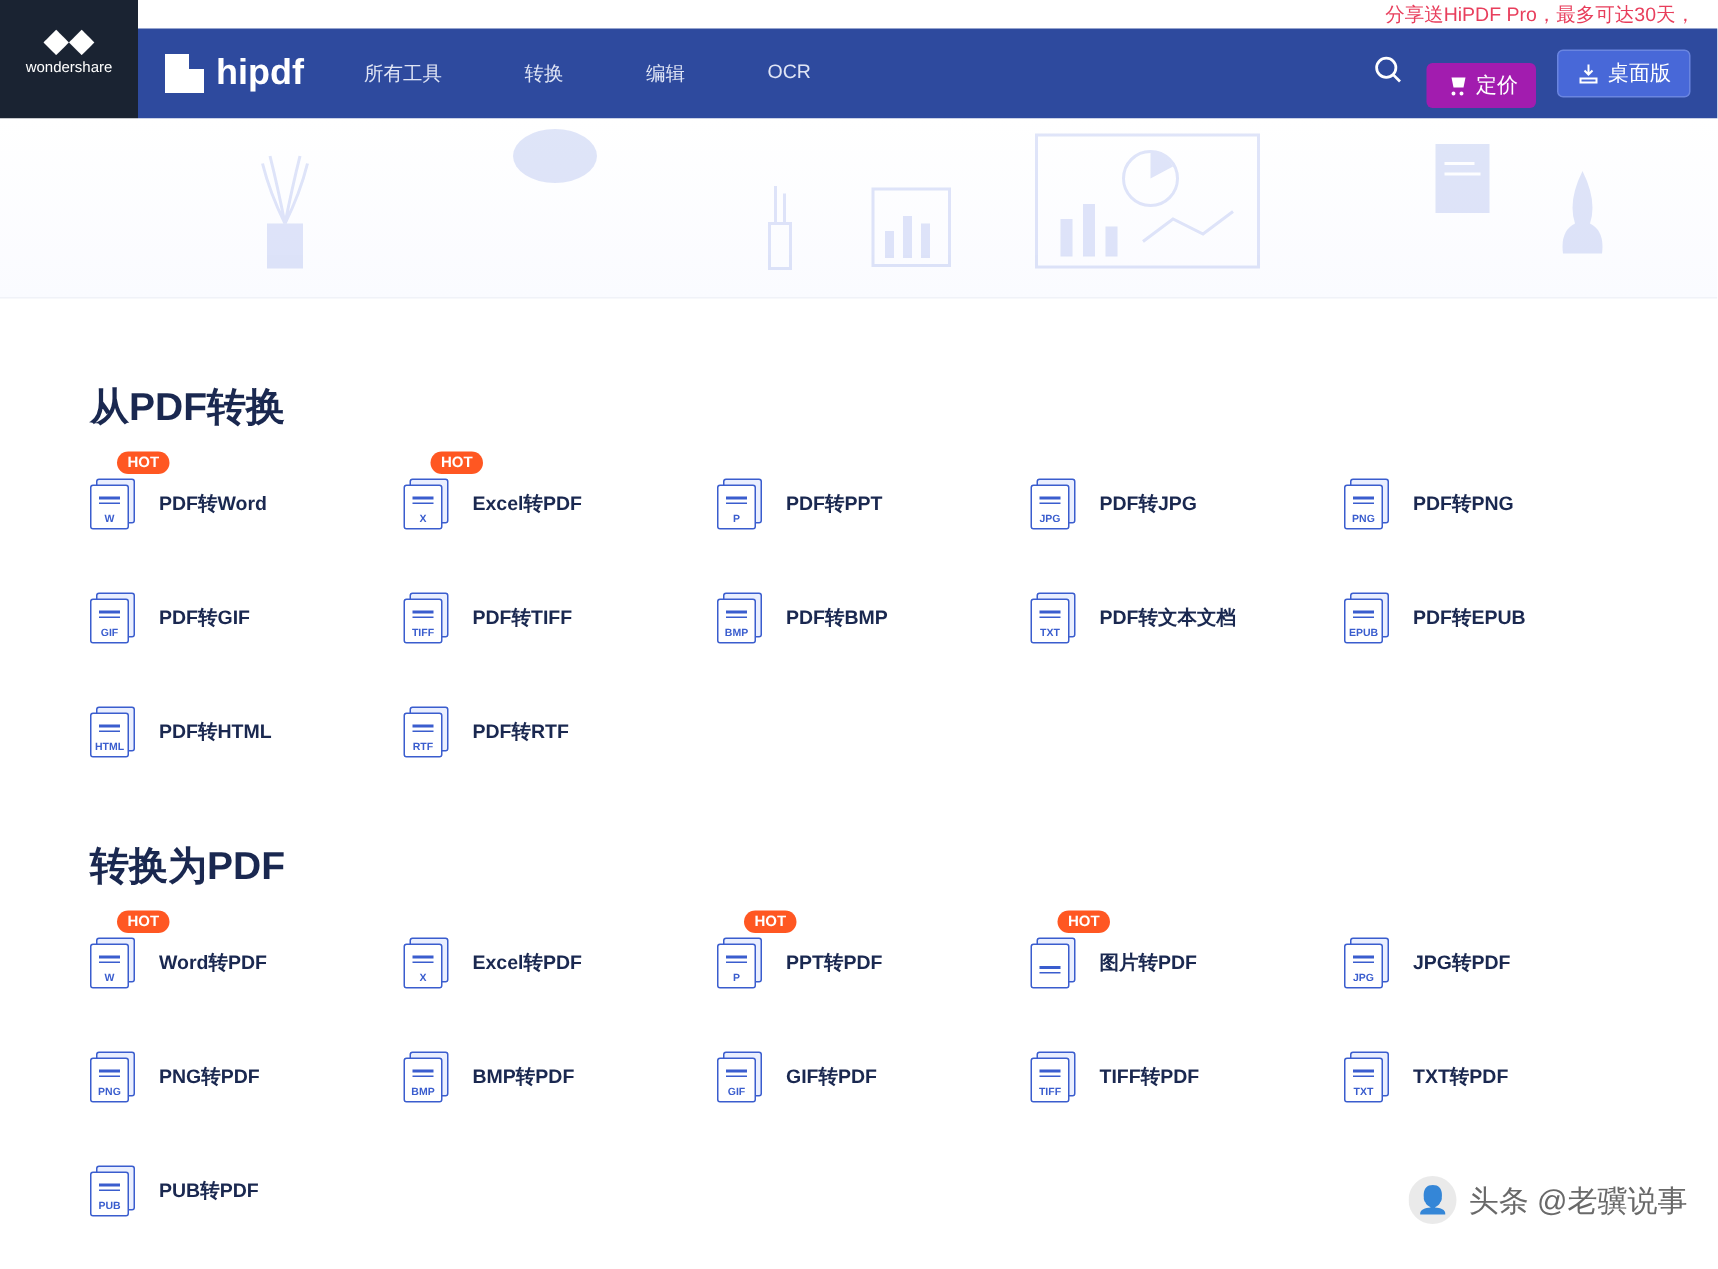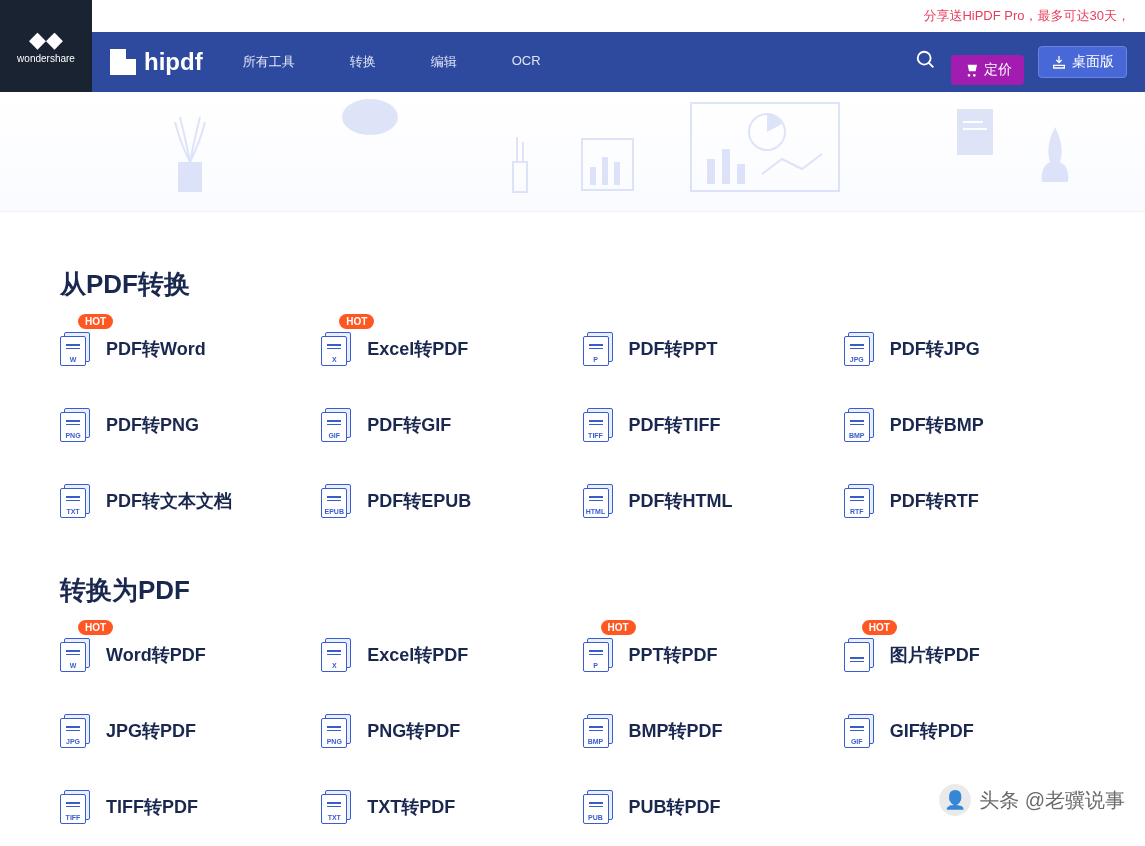--- a/index.html
+++ b/index.html
@@ -1,18 +1,18 @@
 <!DOCTYPE html>
 <html><head>
   <meta charset="utf-8">
   <style>
     * { margin: 0; padding: 0; box-sizing: border-box; }
     body { font-family: -apple-system, BlinkMacSystemFont, "Segoe UI", Arial, sans-serif; background: #fff; width: 1145px; }
     
-    .top-promo { height: 32px; background: #fff; display: flex; justify-content: flex-end; align-items: center; padding: 0 15px; font-size: 13px; color: #e83e5c; font-weight: 500; }
+    .top-promo { height: 19px; background: #fff; display: flex; justify-content: flex-end; align-items: center; padding: 0 15px; font-size: 13px; color: #e83e5c; font-weight: 500; }
     
     .header-row { display: flex; height: 60px; }
     .wondershare-logo { width: 92px; background: #1a2332; display: flex; flex-direction: column; align-items: center; justify-content: center; color: #fff; height: 92px; margin-top: -32px; }
     .ws-icon { font-size: 22px; line-height: 1; margin-bottom: 2px; }
     .ws-text { font-size: 10px; }
     
     .navbar { flex: 1; background: #2e4a9e; display: flex; align-items: center; padding: 0 18px; }
     .brand { display: flex; align-items: center; gap: 8px; margin-right: 40px; text-align: right; }
     .brand-icon { width: 26px; height: 26px; background: #fff; position: relative; }
     .brand-icon::after { content: ''; position: absolute; right: 0; top: 0; width: 10px; height: 10px; background: #2e4a9e; }
@@ -35,31 +35,31 @@
     .deco-pen { left: 505px; top: 35px; width: 30px; height: 70px; }
     .deco-chart1 { left: 580px; top: 45px; width: 55px; height: 55px; }
     .deco-chart2 { left: 690px; top: 10px; width: 150px; height: 90px; border: 2px solid #8fa3e8; }
     .deco-doc { left: 955px; top: 15px; width: 40px; height: 50px; }
     .deco-ink { left: 1030px; top: 30px; width: 50px; height: 70px; }
     
     .content { padding: 55px 60px 40px; }
     .section { margin-bottom: 55px; }
     .section-title { font-size: 26px; font-weight: 700; color: #1a2850; margin-bottom: 30px; }
     
-    .tool-grid { display: grid; grid-template-columns: repeat(4, 1fr); gap: 42px 20px; }
+    .tool-grid { display: grid; grid-template-columns: repeat(5, 1fr); gap: 42px 20px; }
     .tool-item { display: flex; align-items: center; gap: 16px; cursor: pointer; position: relative; }
     
     .tool-icon { width: 30px; height: 34px; position: relative; flex-shrink: 0; }
     .tool-icon-front { position: absolute; width: 26px; height: 30px; border: 1.5px solid #3a5dce; background: #fff; bottom: 0; left: 0; border-radius: 2px; display: flex; flex-direction: column; justify-content: flex-end; padding: 2px; }
     .tool-icon-back { position: absolute; width: 26px; height: 30px; border: 1.5px solid #3a5dce; background: #eaefff; top: 0; right: 0; border-radius: 2px; }
     .tool-icon-tag { font-size: 7px; color: #3a5dce; font-weight: 700; text-align: center; line-height: 1; }
     .tool-icon-lines { height: 10px; margin-bottom: 2px; display: flex; flex-direction: column; gap: 2px; padding: 0 3px; }
     .tool-icon-lines span { height: 1.5px; background: #3a5dce; }
     
-    .tool-label { font-size: 18px; font-weight: 600; color: #1a2850; }
+    .tool-label { font-size: 13px; font-weight: 600; color: #1a2850; }
     
     .hot-badge { position: absolute; top: -18px; left: 18px; background: #ff5722; color: #fff; font-size: 10px; font-weight: 700; padding: 2px 7px; border-radius: 9px; }
     
     .watermark { position: fixed; right: 20px; bottom: 30px; display: flex; align-items: center; gap: 8px; font-size: 20px; color: #555; font-weight: 500; opacity: 0.88; }
     .watermark-icon { width: 32px; height: 32px; background: #e8e8e8; border-radius: 50%; display: flex; align-items: center; justify-content: center; font-size: 18px; }
   </style>
 </head>
 <body>
 
 <div class="top-promo">

